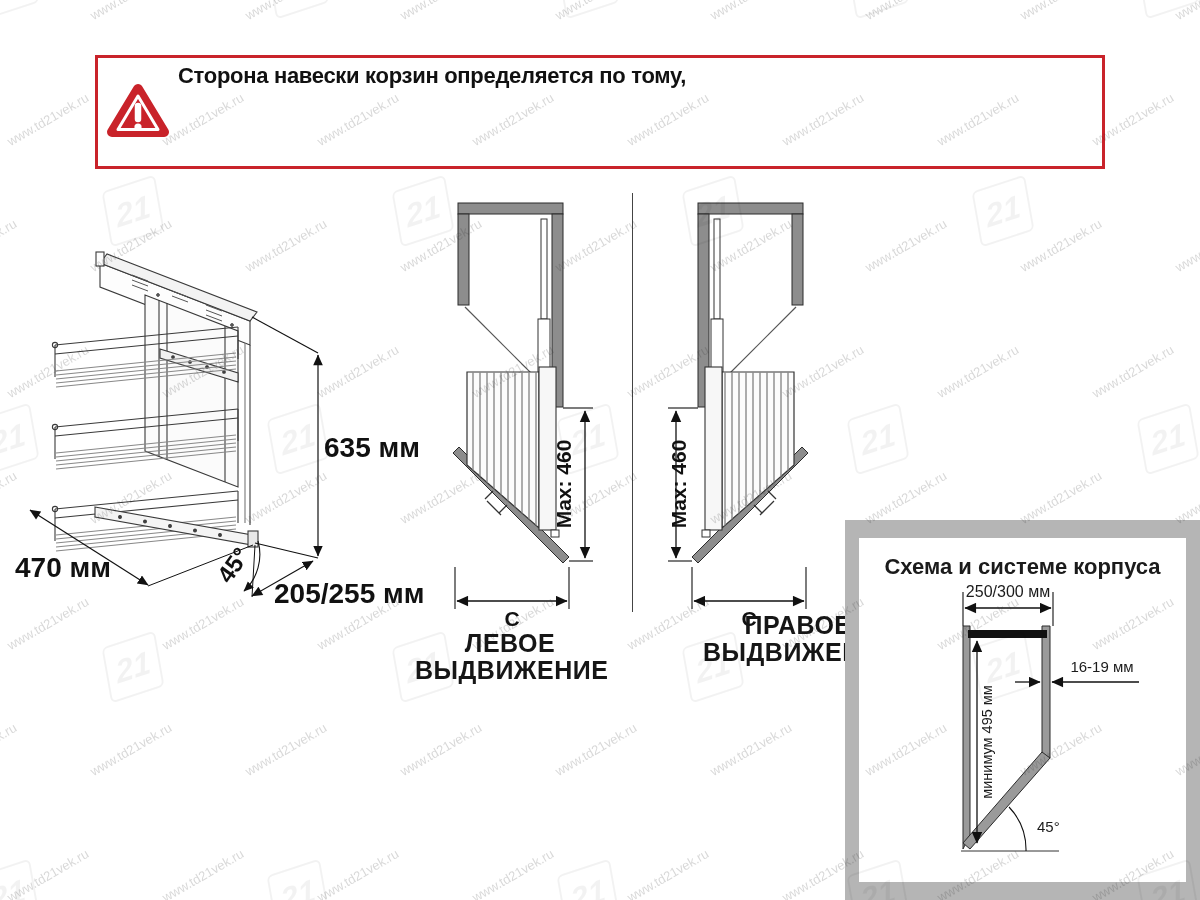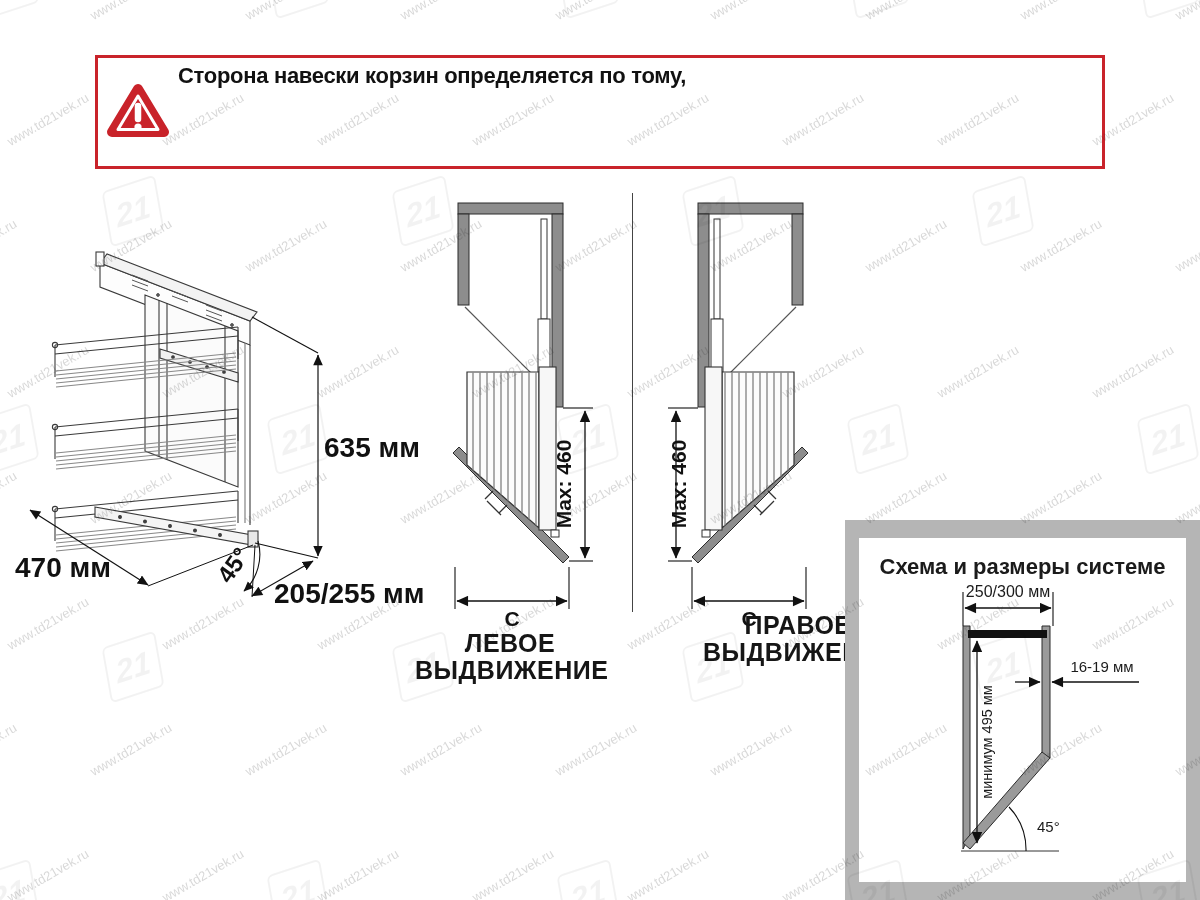--- a/index.html
+++ b/index.html
@@ -236,21 +236,21 @@
   <div>ЛЕВОЕ</div>
   <div>ВЫДВИЖЕНИЕ</div>
 </div>
 <div class="pullout-label" style="left:655px;top:612px;width:190px;margin-left:48px;">
   <div>ПРАВОЕ</div>
   <div>ВЫДВИЖЕНИЕ</div>
 </div>
 
 <div class="cab-panel">
   <div class="cab-inner">
-    <div class="cab-title">Схема и размеры системе</div>
+    <div class="cab-title">Схема и системе корпуса</div>
     <svg width="327" height="296" viewBox="0 0 327 296">
       <defs>
         <marker id="p-e" markerWidth="10" markerHeight="9" refX="8.5" refY="4" orient="auto">
             <path d="M0,0L9,4L0,8z" fill="#111"></path>
           </marker>
         <marker id="p-s" markerWidth="10" markerHeight="9" refX="0.5" refY="4" orient="auto">
             <path d="M9,0L0,4L9,8z" fill="#111"></path>
           </marker>
       </defs>
 

